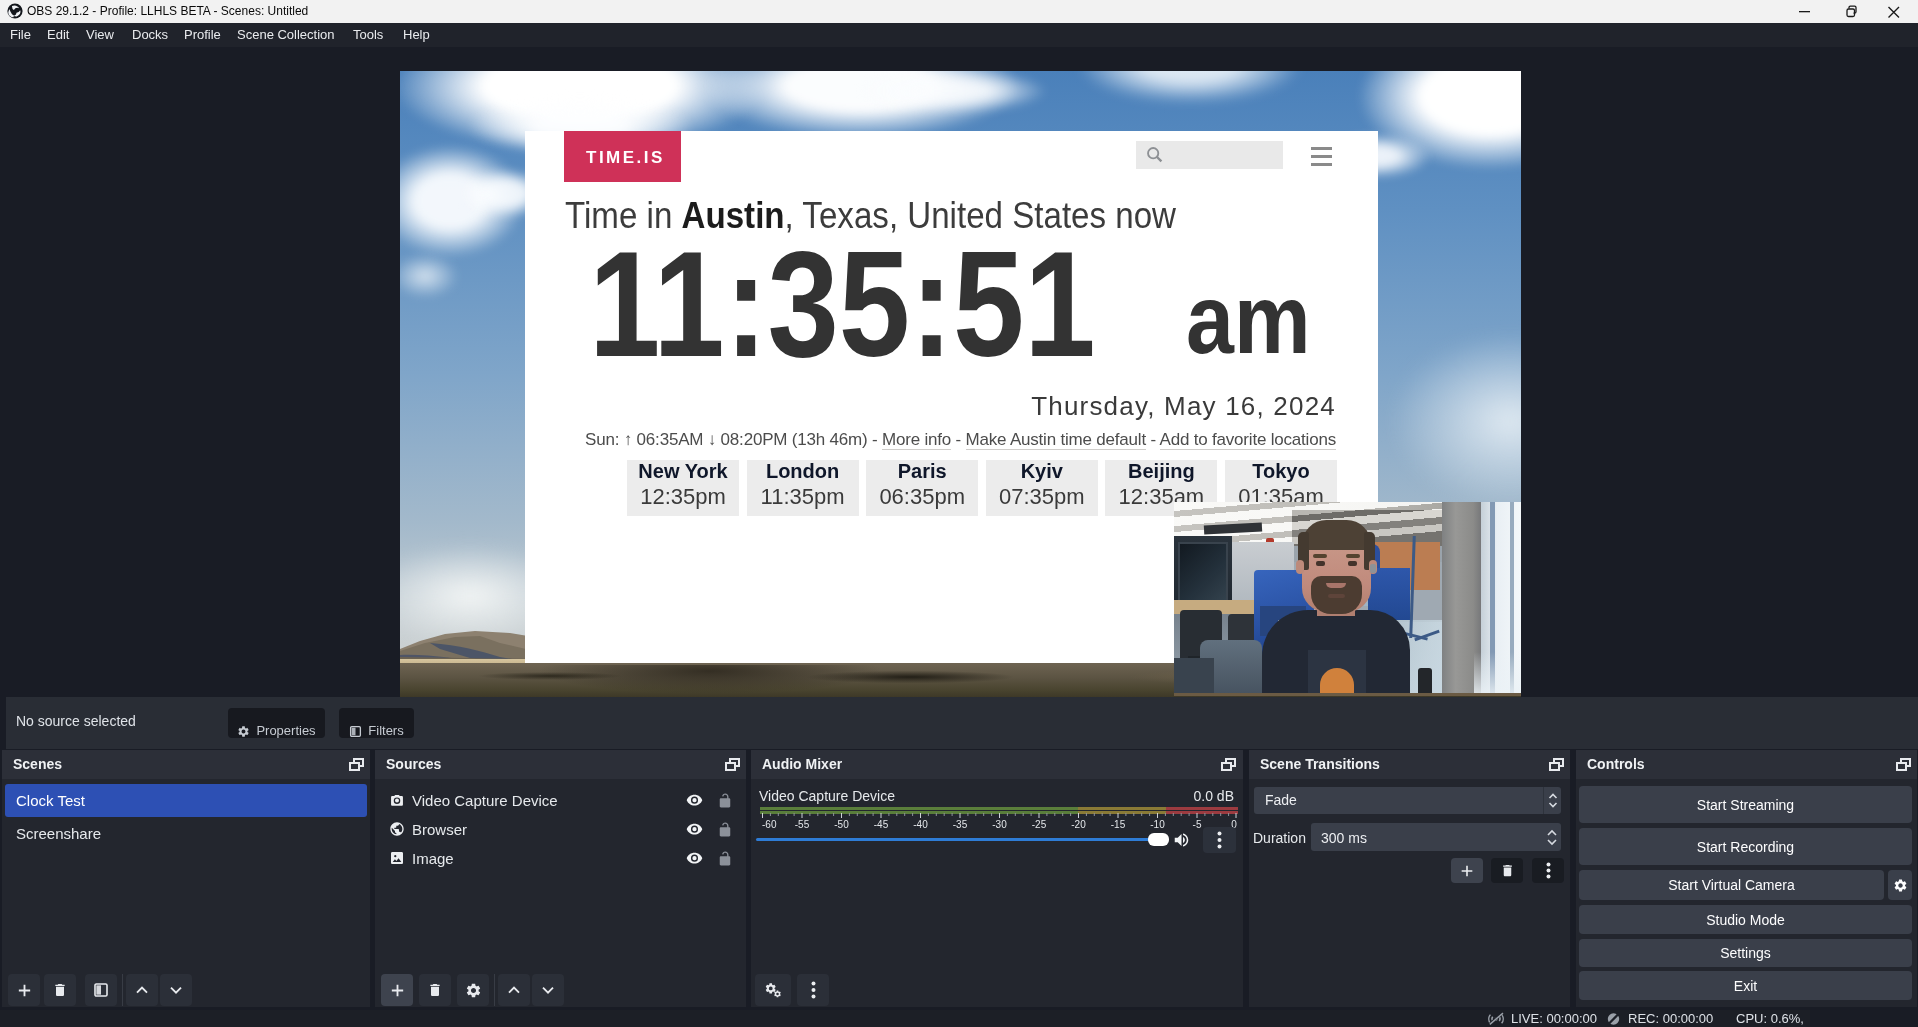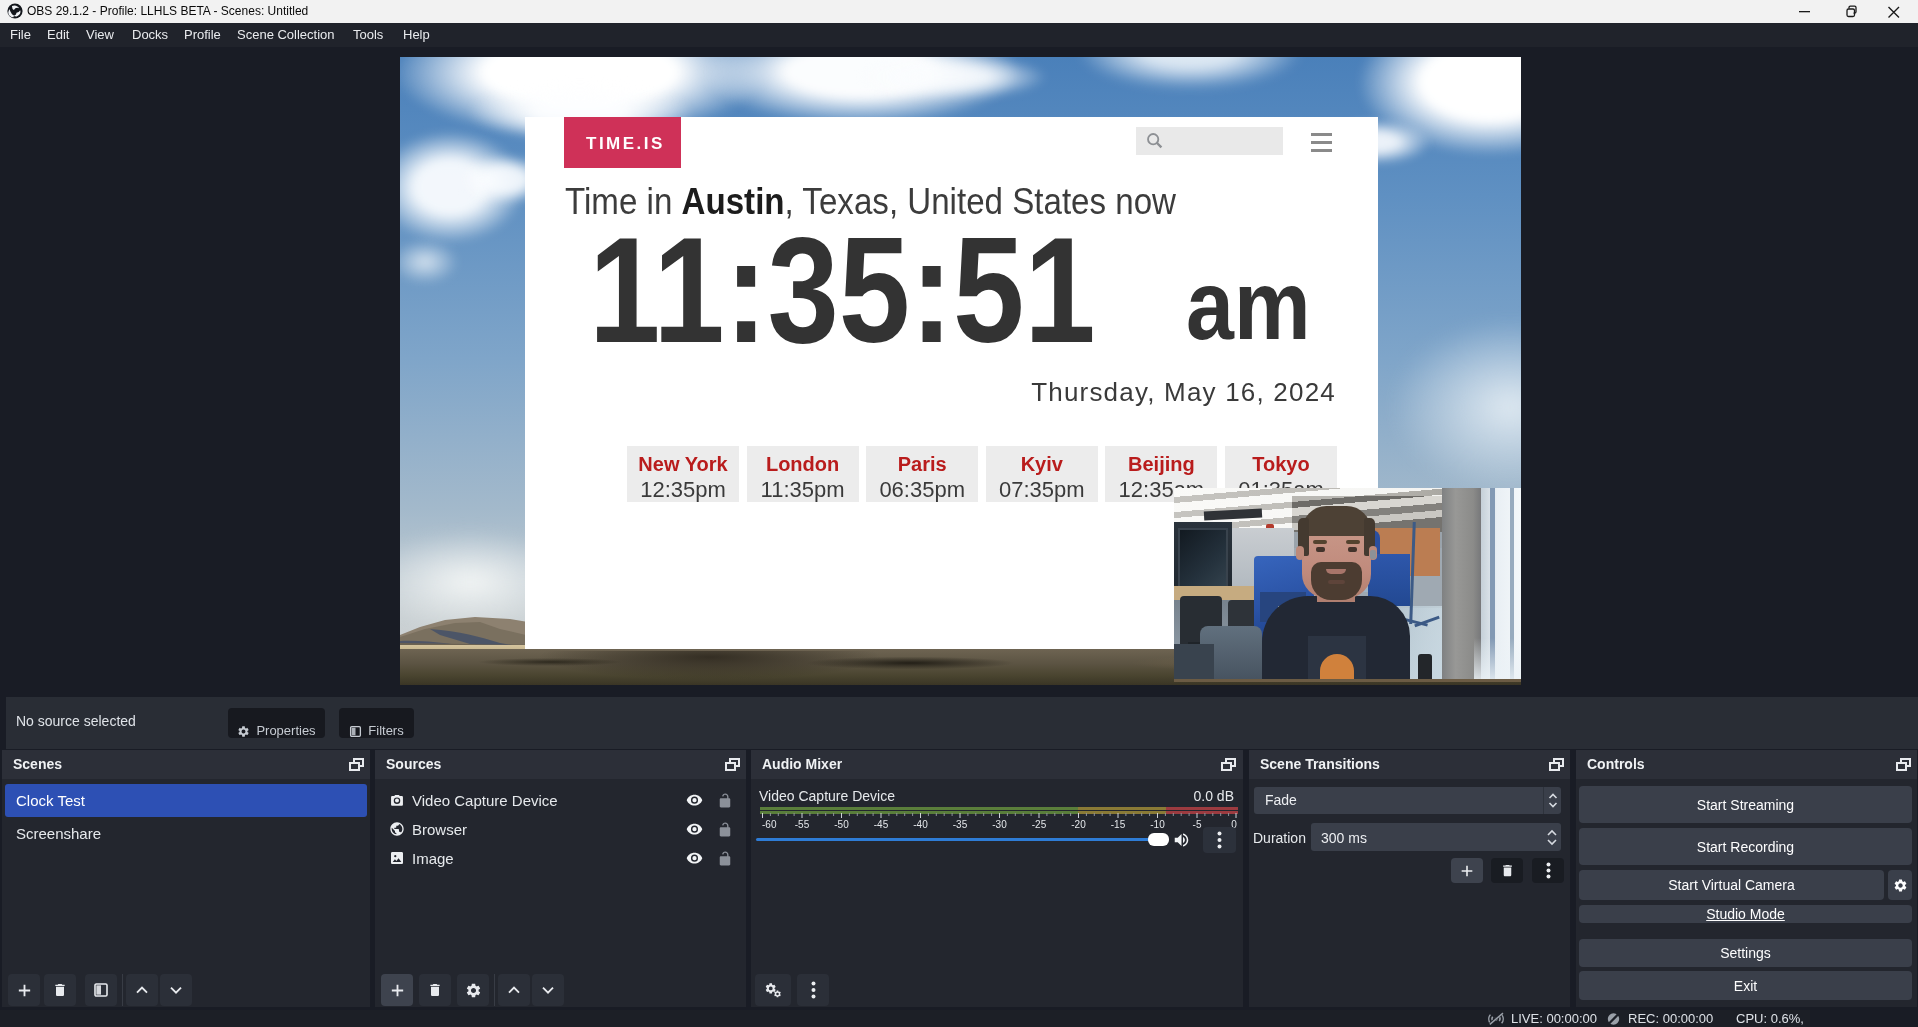--- a/index.html
+++ b/index.html
@@ -20,21 +20,21 @@
 .popout .r2 { position:absolute; left:0; top:4px; width:11px; height:9px; border:2px solid #e8eaee; background:#2c2f38; }
 .dockbtn { position:absolute; width:32px; height:32px; top:224px; background:#2b2f38; border-radius:4px; display:flex; align-items:center; justify-content:center; }
 #statusbar { position:absolute; left:0; top:1010px; width:1810px; height:17px; background:#1c1f26; }
 #statusbar span { position:absolute; top:1px; font-size:13px; color:#dde1e6; }
 .winbtn { position:absolute; top:0; width:44px; height:23px; }
 .cbtn { position:absolute; background:#3a3f4a; border-radius:4px; color:#fdfdfe; font-size:14px; display:flex; align-items:center; justify-content:center; }
 .srow { position:absolute; left:0; width:100%; height:29px; }
 .srow .nm { position:absolute; left:37px; top:6px; font-size:15px; color:#e6e9ec; }
 u { text-decoration:none; border-bottom:1px solid #cfcdca; }
 .citybox { position:absolute; top:329px; width:112px; height:56px; background:#ececec; text-align:center; }
-.citybox b { display:block; font-size:20px; color:#b91c1c; margin-top:7px; }
+.citybox b { display:block; font-size:20px; color:#0f172a; }
 .citybox span { display:block; font-size:22px; color:#3a3a3a; margin-top:1px; }
 </style>
 </head>
 <body>
 <div id="titlebar">
   <svg class="abs" style="left:7px;top:3px" width="16" height="16" viewBox="0 0 16 16">
       <circle cx="8" cy="8" r="7.6" fill="#14171c"></circle>
       <path d="M5.0 3.0 A5.6 5.6 0 0 1 12.2 5.3 A4.1 4.1 0 0 0 6.9 7.0 A4.5 4.5 0 0 1 5.0 3.0 Z M2.9 5.9 A4.6 4.6 0 0 0 9.1 13.0 A5.7 5.7 0 0 1 4.0 9.5 A4.5 4.5 0 0 1 2.9 5.9 Z M13.2 7.3 A4.7 4.7 0 0 1 11.0 12.8 A5.8 5.8 0 0 1 5.7 13.2 A4.4 4.4 0 0 0 9.5 9.7 A4.5 4.5 0 0 0 13.2 7.3 Z" fill="#f0f2f5"></path>
     </svg>
   <span class="title">OBS 29.1.2 - Profile: LLHLS BETA - Scenes: Untitled</span>
@@ -54,21 +54,21 @@
   <span style="left:47px">Edit</span>
   <span style="left:86px">View</span>
   <span style="left:132px">Docks</span>
   <span style="left:184px">Profile</span>
   <span style="left:237px">Scene Collection</span>
   <span style="left:353px">Tools</span>
   <span style="left:403px">Help</span>
 </div>
 
 <div id="preview" style="position:absolute; left:0; top:47px; width:1918px; height:650px; background:#191c25;">
-  <div id="video" style="position:absolute; left:400px; top:10px; width:1121px; height:628px; overflow:hidden; background:#6d9bc6;">
+  <div id="video" style="position:absolute; left:400px; top:24px; width:1121px; height:628px; overflow:hidden; background:#6d9bc6;">
     <div class="abs" style="left:0;top:0;width:1121px;height:628px;background:linear-gradient(180deg,#4a80ba 0%,#5f90c2 22%,#7fa5c9 48%,#a3b9cb 72%,#c6ced2 88%,#d4d6d4 100%);"></div>
     <div class="abs" style="left:-60px;top:-70px;width:480px;height:170px;background:radial-gradient(ellipse closest-side,rgba(255,255,255,1) 40%,rgba(255,255,255,0) 78%);filter:blur(4px);"></div>
     <div class="abs" style="left:30px;top:15px;width:300px;height:80px;background:radial-gradient(ellipse closest-side,rgba(253,254,255,.95) 30%,rgba(253,254,255,0) 75%);filter:blur(5px);"></div>
     <div class="abs" style="left:250px;top:-55px;width:420px;height:140px;background:radial-gradient(ellipse closest-side,rgba(255,255,255,.98) 35%,rgba(255,255,255,0) 76%);filter:blur(4px);"></div>
     <div class="abs" style="left:420px;top:-10px;width:260px;height:60px;background:radial-gradient(ellipse closest-side,rgba(250,252,254,.9) 30%,rgba(250,252,254,0) 75%);filter:blur(5px);"></div>
     <div class="abs" style="left:640px;top:-55px;width:300px;height:100px;background:radial-gradient(ellipse closest-side,rgba(246,250,253,.85) 30%,rgba(246,250,253,0) 75%);filter:blur(6px);"></div>
     <div class="abs" style="left:920px;top:-70px;width:340px;height:190px;background:radial-gradient(ellipse closest-side,rgba(255,255,255,1) 40%,rgba(255,255,255,0) 78%);filter:blur(4px);"></div>
     <div class="abs" style="left:900px;top:55px;width:150px;height:60px;background:radial-gradient(ellipse closest-side,rgba(252,253,255,.9) 30%,rgba(252,253,255,0) 75%);filter:blur(4px);"></div>
     <div class="abs" style="left:-50px;top:55px;width:200px;height:150px;background:radial-gradient(ellipse closest-side,rgba(251,253,255,.95) 35%,rgba(251,253,255,0) 75%);filter:blur(5px);"></div>
     <div class="abs" style="left:45px;top:90px;width:120px;height:65px;background:radial-gradient(ellipse closest-side,rgba(251,253,255,.9) 35%,rgba(251,253,255,0) 75%);filter:blur(4px);"></div>
@@ -101,20 +101,21 @@
           <circle cx="10" cy="10" r="5.6" fill="none" stroke="#8d9094" stroke-width="2"></circle>
           <line x1="14.2" y1="14.2" x2="19" y2="19" stroke="#8d9094" stroke-width="2.6"></line>
         </svg>
       <div class="abs" style="left:786px;top:16px;width:21px;height:3.4px;background:#8a8a8a;"></div>
       <div class="abs" style="left:786px;top:24px;width:21px;height:3.4px;background:#8a8a8a;"></div>
       <div class="abs" style="left:786px;top:32px;width:21px;height:3.4px;background:#8a8a8a;"></div>
       <div class="abs" style="left:40px;top:64px;font-size:37px;color:#3c3c3c;transform:scaleX(.895);transform-origin:0 0;white-space:nowrap;">Time in <b style="color:#1c1c1c;">Austin</b>, Texas, United States now</div>
       <div class="abs" style="left:64px;top:86px;width:600px;font-size:151px;font-weight:bold;color:#333;transform:scaleX(.85);transform-origin:0 0;white-space:nowrap;">11:35:51</div>
       <div class="abs" style="left:661px;top:131px;font-size:99px;font-weight:bold;color:#333;transform:scaleX(.87);transform-origin:0 0;">am</div>
       <div class="abs" style="left:0;top:262px;width:811px;font-size:26px;letter-spacing:1.2px;color:#3a3a3a;text-align:right;line-height:1;">Thursday, May 16, 2024</div>
+      <div class="abs" style="left:0;top:299px;width:811px;font-size:17px;letter-spacing:-0.2px;color:#4c4c4c;text-align:right;white-space:nowrap;">Sun: ↑ 06:35AM ↓ 08:20PM (13h 46m) - <u>More info</u> - <u>Make Austin time default</u> - <u>Add to favorite locations</u></div>
       <div class="citybox" style="left:102px;">
           <b>New York</b>
           <span>12:35pm</span>
         </div>
       <div class="citybox" style="left:221.6px;">
           <b>London</b>
           <span>11:35pm</span>
         </div>
       <div class="citybox" style="left:341.2px;">
           <b>Paris</b>
@@ -491,21 +492,21 @@
       </span>
     </div>
   <div class="cbtn" style="left:3px; top:36px; width:333px; height:37px;">Start Streaming</div>
   <div class="cbtn" style="left:3px; top:78px; width:333px; height:37px;">Start Recording</div>
   <div class="cbtn" style="left:3px; top:120px; width:305px; height:30px;">Start Virtual Camera</div>
   <div class="cbtn" style="left:312px; top:120px; width:24px; height:30px;">
       <svg width="15" height="15" viewBox="0 0 24 24">
         <path fill="#fdfdfe" d="M19.14 12.94c.04-.3.06-.61.06-.94 0-.32-.02-.64-.07-.94l2.03-1.58c.18-.14.23-.41.12-.61l-1.92-3.32c-.12-.22-.37-.29-.59-.22l-2.39.96c-.5-.38-1.03-.7-1.62-.94l-.36-2.54c-.04-.24-.24-.41-.48-.41h-3.84c-.24 0-.43.17-.47.41l-.36 2.54c-.59.24-1.13.57-1.62.94l-2.39-.96c-.22-.08-.47 0-.59.22L2.74 8.87c-.12.21-.08.47.12.61l2.03 1.58c-.05.3-.09.63-.09.94s.02.64.07.94l-2.03 1.58c-.18.14-.23.41-.12.61l1.92 3.32c.12.22.37.29.59.22l2.39-.96c.5.38 1.03.7 1.62.94l.36 2.54c.05.24.24.41.48.41h3.84c.24 0 .44-.17.47-.41l.36-2.54c.59-.24 1.13-.56 1.62-.94l2.39.96c.22.08.47 0 .59-.22l1.92-3.32c.12-.22.07-.47-.12-.61l-2.01-1.58zM12 15.6c-1.98 0-3.6-1.62-3.6-3.6s1.62-3.6 3.6-3.6 3.6 1.62 3.6 3.6-1.62 3.6-3.6 3.6z"></path>
       </svg>
     </div>
-  <div class="cbtn" style="left:3px; top:155px; width:333px; height:18px;text-decoration:underline;">Studio Mode</div>
+  <div class="cbtn" style="left:3px; top:155px; width:333px; height:29px;">Studio Mode</div>
   <div class="cbtn" style="left:3px; top:189px; width:333px; height:28px;">Settings</div>
   <div class="cbtn" style="left:3px; top:221px; width:333px; height:29px;">Exit</div>
 </div>
 
 <div id="statusbar">
   <svg class="abs" style="left:1486px; top:2px;" width="20" height="14" viewBox="0 0 24 17">
       <g stroke="#9aa0a8" stroke-width="1.8" fill="none">
         <path d="M5.2 3.2a8 8 0 0 0 0 10.4"></path>
         <path d="M8 5.8a4.4 4.4 0 0 0 0 5.2"></path>
         <path d="M18.8 3.2a8 8 0 0 1 0 10.4"></path>

